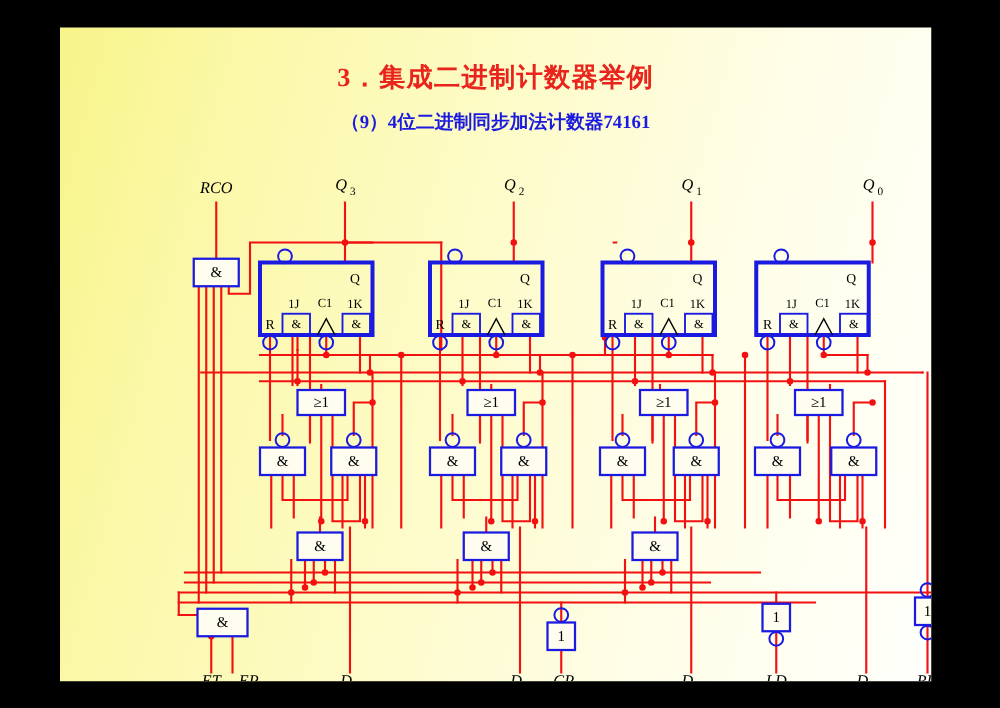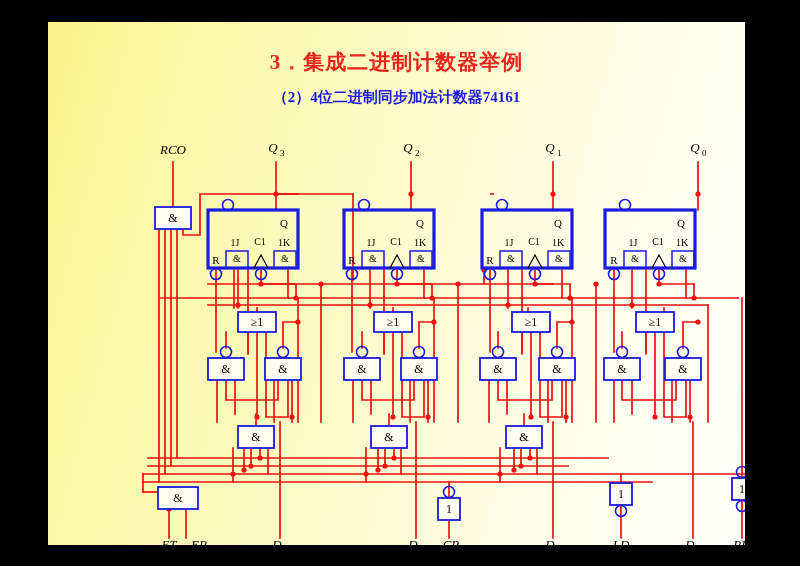--- a/index.html
+++ b/index.html
@@ -33,21 +33,21 @@
   .ilbl{font-family:"Liberation Serif",serif;font-style:italic;font-size:13px;fill:#000;text-anchor:middle;}
   .isub{font-family:"Liberation Serif",serif;font-size:9px;fill:#000;}
 </style>
 </head>
 <body>
 
 <div id="stage">
   <div id="slide">
 
     <div class="title" style="top:26px;">3．集成二进制计数器举例</div>
-    <div class="subtitle" style="top:66px;">（2）4位二进制同步加法计数器74161</div>
+    <div class="subtitle" style="top:66px;">（9）4位二进制同步加法计数器74161</div>
 
     <svg id="circuit" width="697" height="523" viewBox="0 0 697 523">
 
       <g class="wire">
 
         <path d="M125 140 V185"></path>
 
         <path d="M111 207 V460"></path>
         <path d="M117 207 V452"></path>
         <path d="M123 207 V444"></path>

